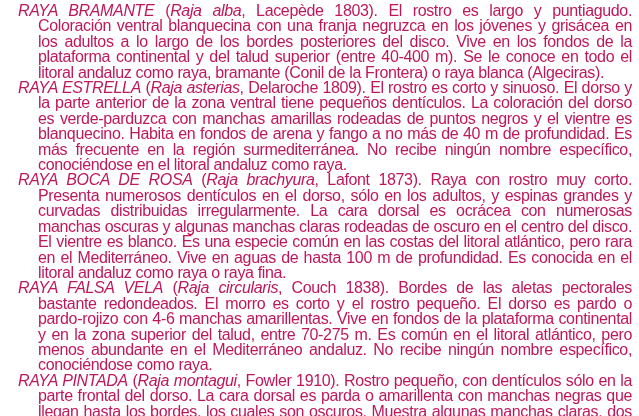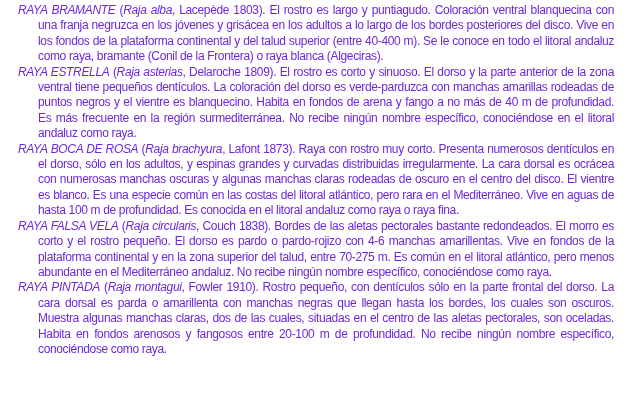--- a/index.html
+++ b/index.html
@@ -6,27 +6,27 @@
     margin: 0;
     padding: 0;
     background: #ffffff;
   }
   .page {
     position: relative;
     width: 639px;
     height: 416px;
     background: #ffffff;
     box-sizing: border-box;
-    padding: 3px 25px 0 18px;
+    padding: 3px 7px 0 18px;
     overflow: hidden;
     font-family: "Liberation Sans", "DejaVu Sans", sans-serif;
-    font-size: 12px;
+    font-size: 16px;
     line-height: 15.4px;
     letter-spacing: -0.35px;
-    color: #6d28d9;
+    color: #be185d;
     text-align: justify;
     -webkit-hyphens: auto;
     hyphens: auto;
   }
   .entry {
     margin: 0;
     padding-left: 20px;   
     text-indent: -20px;   
   }
   .species-name {

